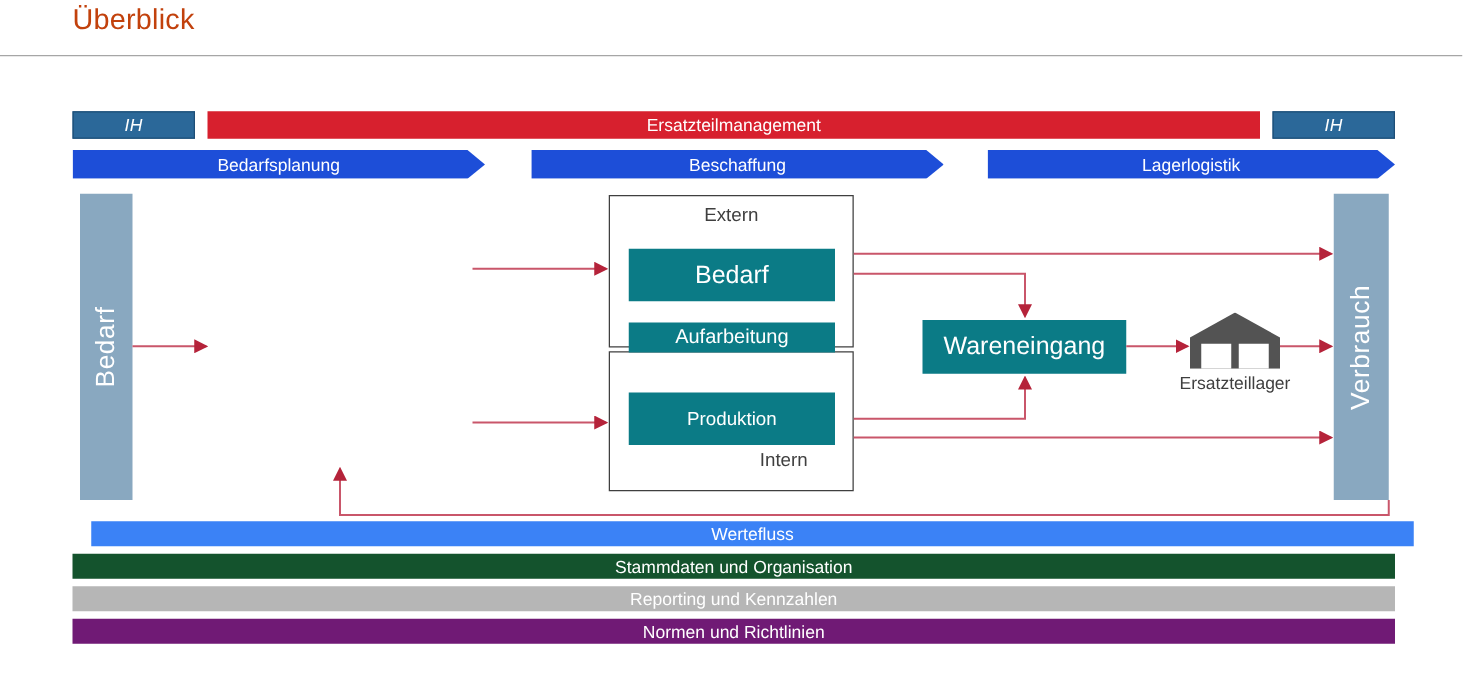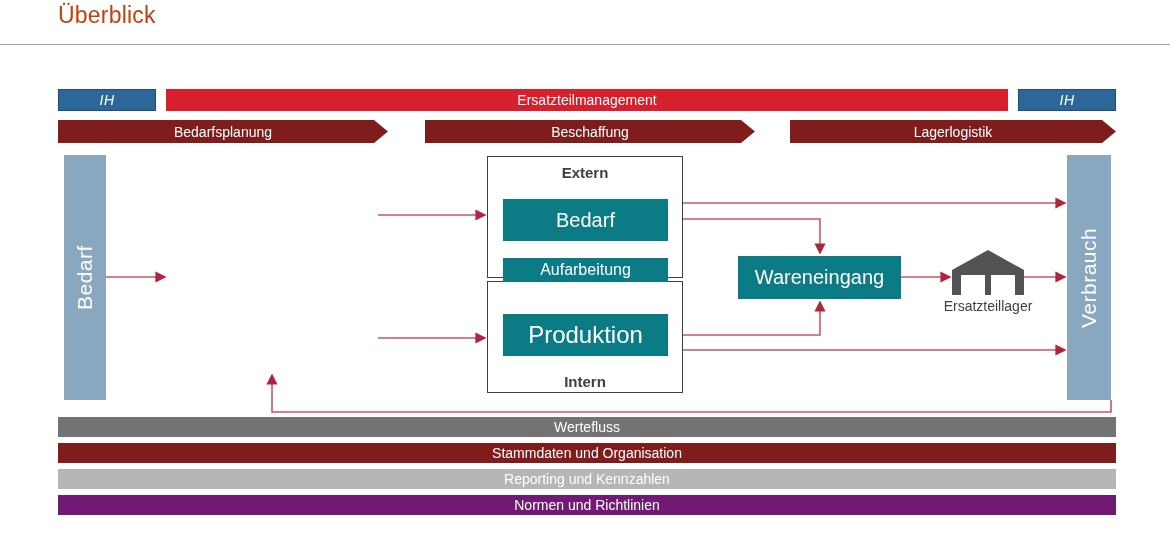--- a/index.html
+++ b/index.html
@@ -65,21 +65,21 @@
     display: flex;
     align-items: center;
     justify-content: center;
   }
 
   
   .phase {
     position: absolute;
     top: 120px;
     height: 23px;
-    background: #7f1d1d;
+    background: #1d4ed8;
     color: #ffffff;
     font-size: 14px;
     display: flex;
     align-items: center;
     justify-content: center;
     clip-path: polygon(0 0, calc(100% - 14px) 0, 100% 50%, calc(100% - 14px) 100%, 0 100%);
   }
   #phase-1 { left: 58px;  width: 330px; }
   #phase-2 { left: 425px; width: 330px; }
   #phase-3 { left: 790px; width: 326px; }
@@ -110,42 +110,42 @@
     align-items: center;
     justify-content: center;
     font-size: 21px;
   }
   #disposition {
     left: 167px; top: 182px; width: 211px; height: 190px;
     font-size: 22px;
   }
   #einkauf      { left: 503px; top: 199px; width: 165px; height: 42px; font-size: 20px; }
   #aufarbeitung { left: 503px; top: 258px; width: 165px; height: 24px; font-size: 16px; z-index: 6; }
-  #produktion   { left: 503px; top: 314px; width: 165px; height: 42px; font-size: 24px; }
+  #produktion   { left: 503px; top: 314px; width: 165px; height: 42px; font-size: 15px; }
   #wareneingang { left: 738px; top: 256px; width: 163px; height: 43px; font-size: 20px; }
 
   .group-box {
     position: absolute;
     border: 1px solid #3f3f3f;
     background: transparent;
     box-sizing: border-box;
   }
   #extern-box { left: 487px; top: 156px; width: 196px; height: 122px; }
   #intern-box { left: 487px; top: 281px; width: 196px; height: 112px; }
 
   .group-label {
     position: absolute;
     font-size: 15px;
-    font-weight: bold;
+    font-weight: normal;
     color: #3f3f3f;
     width: 196px;
     text-align: center;
   }
   #extern-label { left: 487px; top: 164px; }
-  #intern-label { left: 487px; top: 373px; }
+  #intern-label { left: 487px; top: 360px; padding-left: 42px; }
 
   
   #lager-icon {
     position: absolute;
     left: 952px;
     top: 250px;
     width: 72px;
     height: 45px;
   }
   #lager-label {
@@ -163,22 +163,22 @@
     position: absolute;
     left: 58px;
     width: 1058px;
     height: 20px;
     color: #ffffff;
     font-size: 14px;
     display: flex;
     align-items: center;
     justify-content: center;
   }
-  #layer-0 { top: 417px; background: #737373; }
-  #layer-1 { top: 443px; background: #7f1d1d; }
+  #layer-0 { top: 417px; background: #3b82f6; margin-left: 15px; }
+  #layer-1 { top: 443px; background: #14532d; }
   #layer-2 { top: 469px; background: #b6b6b6; }
   #layer-3 { top: 495px; background: #701a75; }
 
   svg.flow { position: absolute; left: 0; top: 0; width: 1170px; height: 540px; pointer-events: none; }
 </style>
 </head>
 <body>
 
 <div id="page-title">Überblick</div>
 <div id="title-rule"></div>

